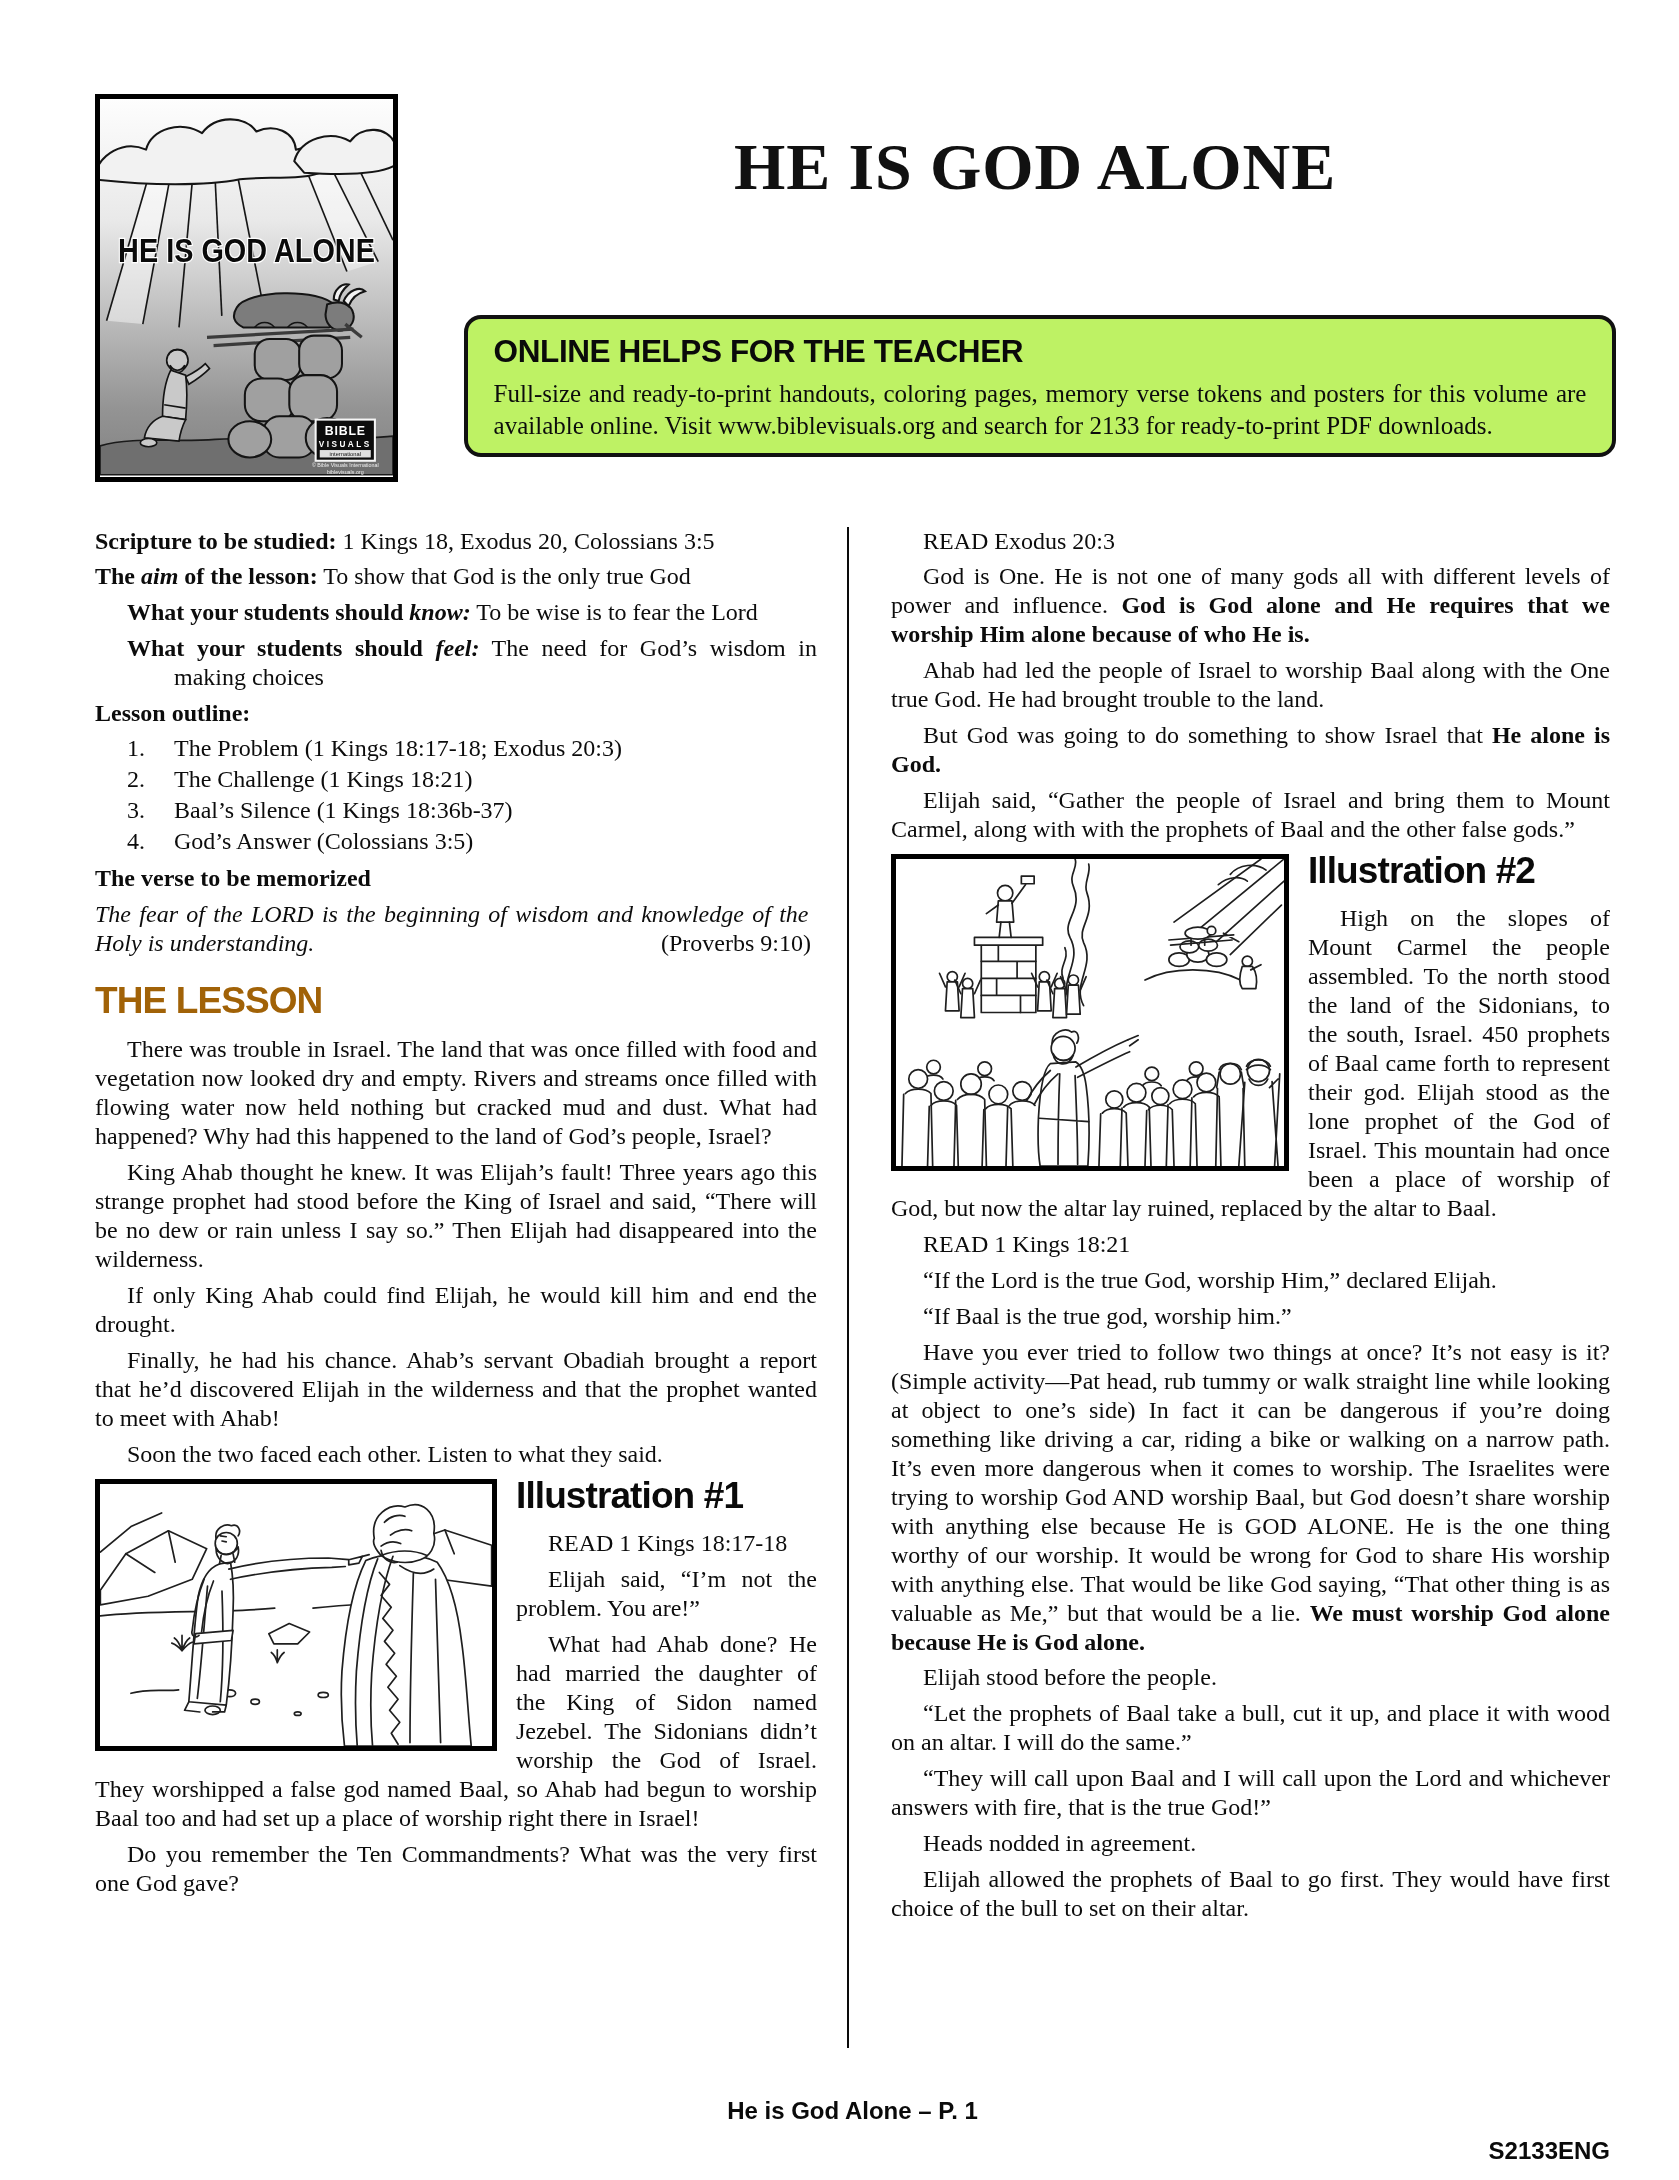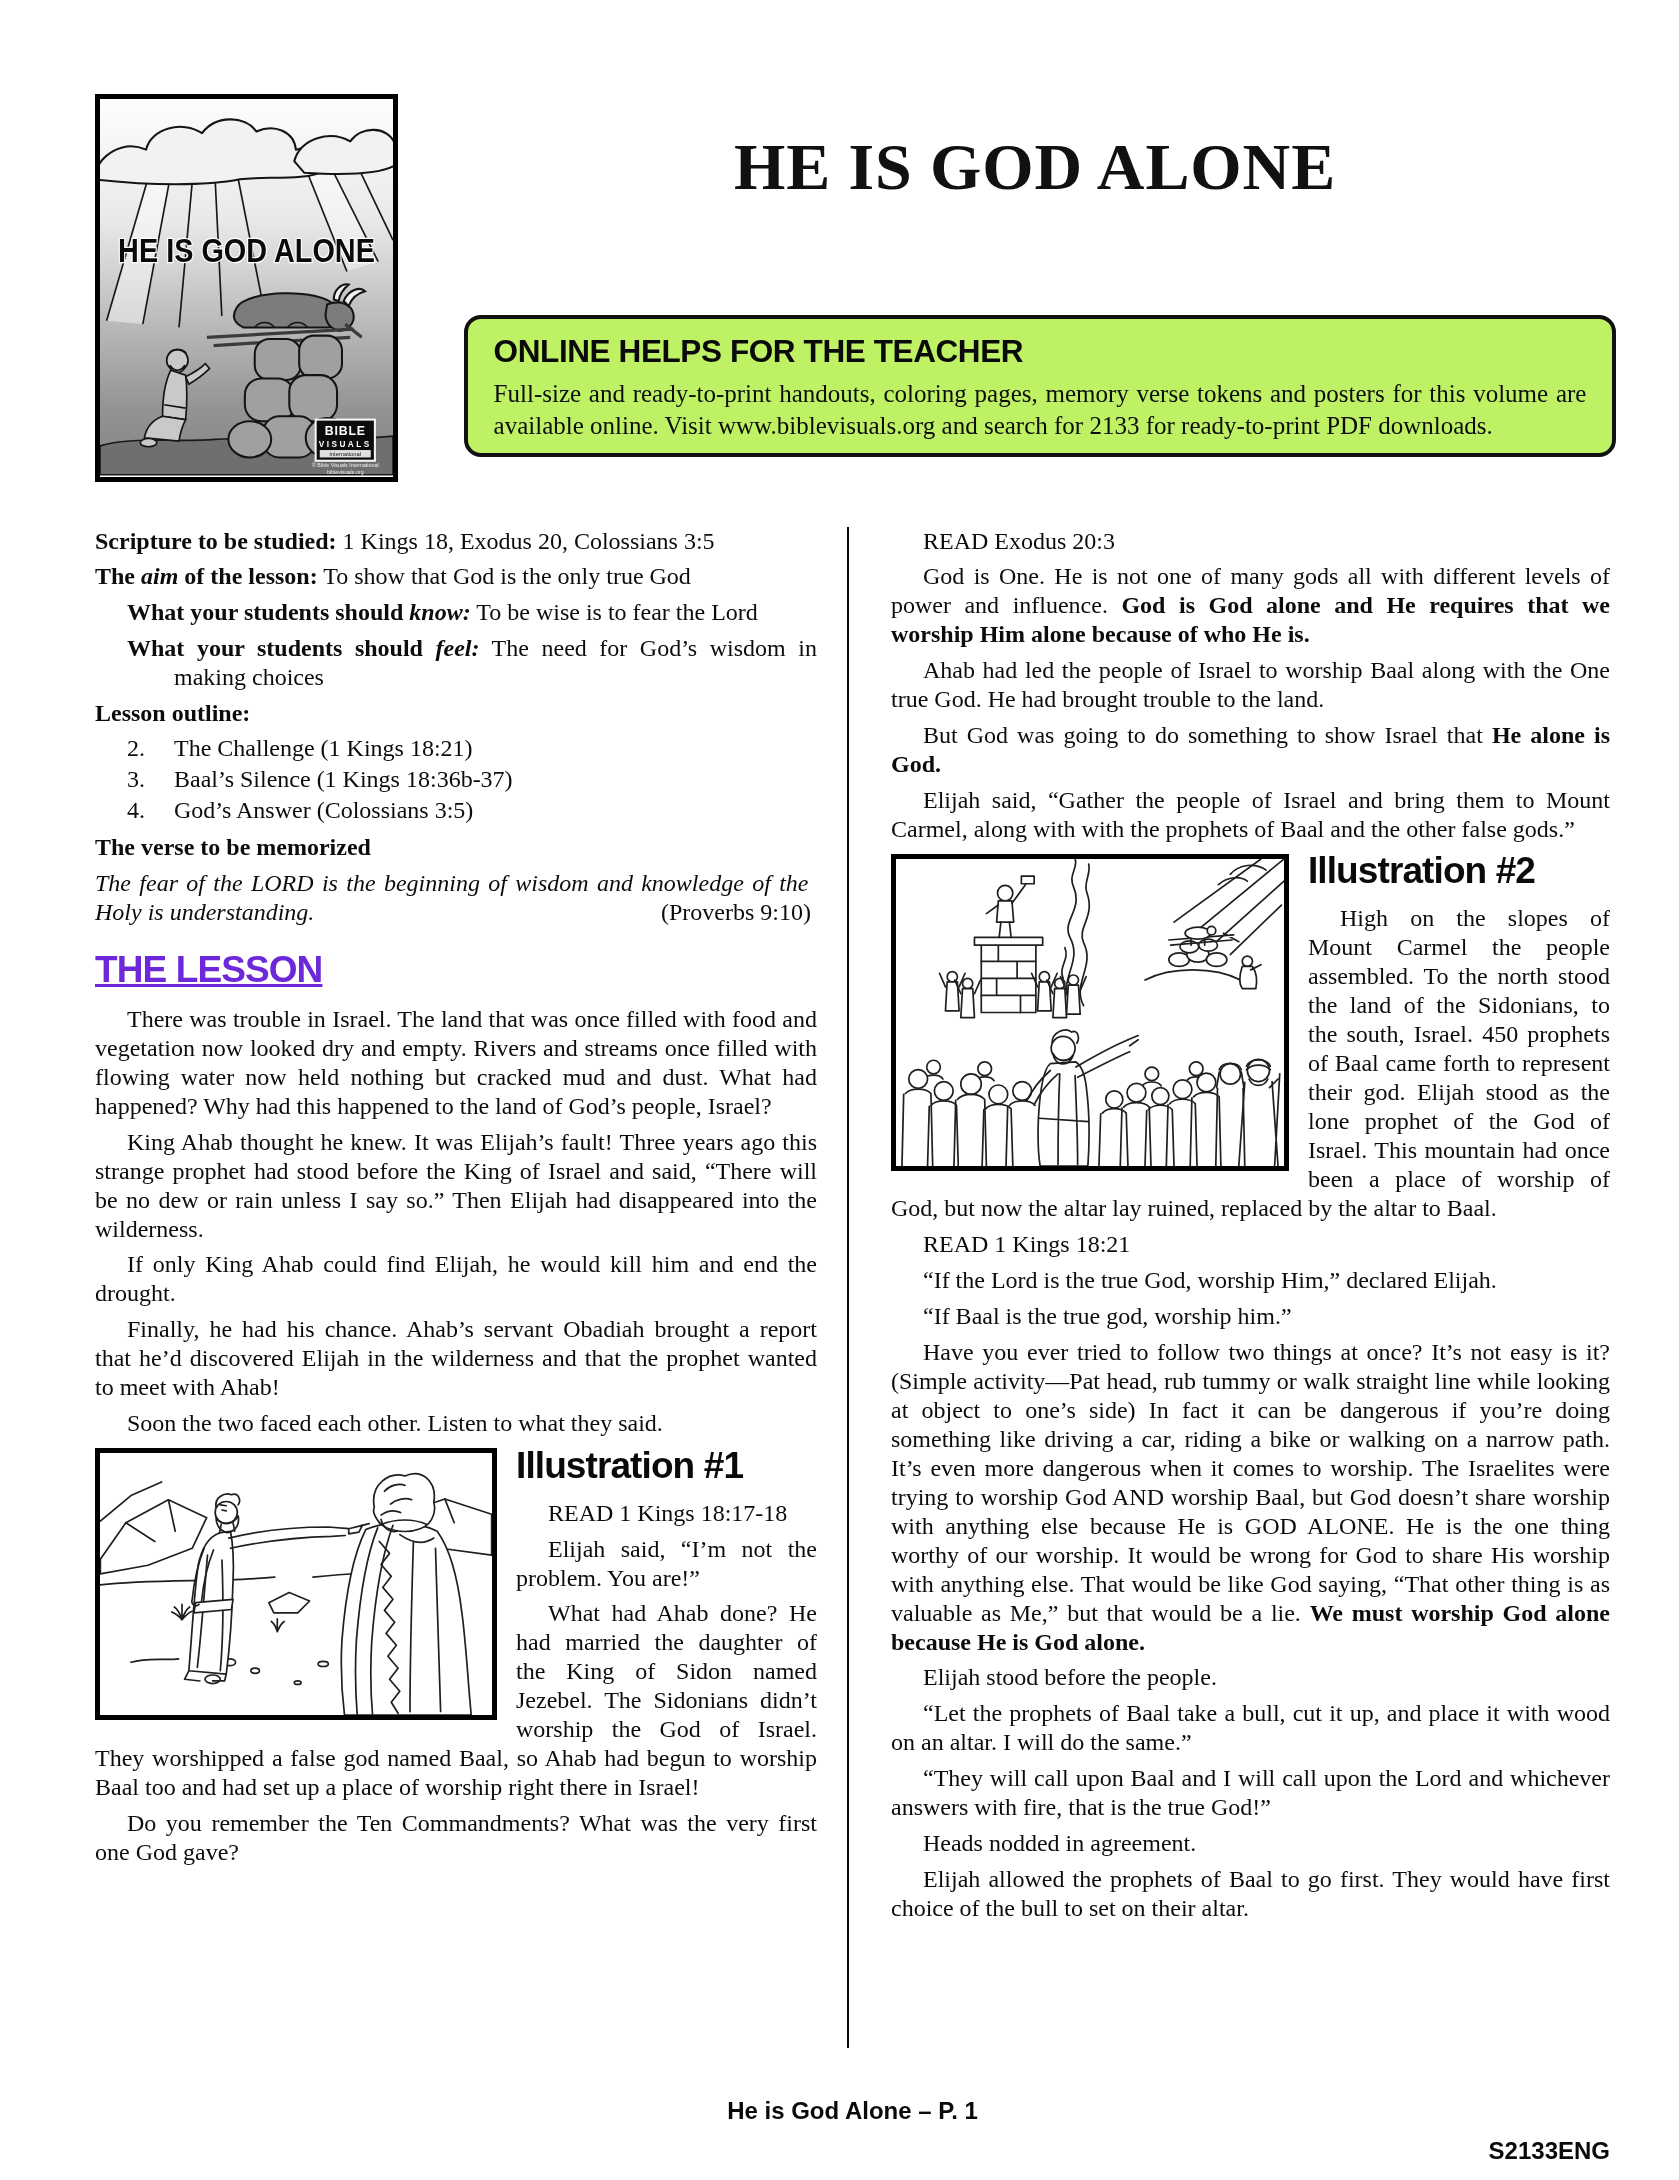--- a/index.html
+++ b/index.html
@@ -48,21 +48,21 @@
   .sub{padding-left:79px;text-indent:-47px;}
   .o-item{padding-left:79px;text-indent:-47px;margin:0 0 1.7px 0 !important;}
   .o-item .num{display:inline-block;width:47px;text-indent:0;}
   .outline{margin:1.7px 0 8.5px 0;}
   .verse{margin-left:41px;position:relative;padding-right:8.5px;}
   .verse .vtext{font-style:italic;}
   .verse-ref{position:absolute;right:6px;bottom:0;font-style:normal;}
 
   .lesson-h{
     font-family:"Liberation Sans", sans-serif;font-weight:bold;font-size:37px;
-    letter-spacing:-0.9px;margin:22px 0 13.6px 0;color:#6d28d9;text-decoration:underline;
+    letter-spacing:-0.9px;margin:22px 0 13.6px 0;color:#a16207;
   }
   .ill-h{
     font-family:"Liberation Sans", sans-serif;font-weight:bold;font-size:37px;
     letter-spacing:-0.9px;margin:0 0 12px 0;color:#0a0a0a;
   }
 
   .ill-frame{
     float:left;border:5.1px solid #000;background:#fff;margin:3.4px 19px 6.8px 0;
   }
   .ill-frame svg{display:block;}
@@ -180,20 +180,21 @@
       <p class="hang"><span class="b">The </span><span class="b i">aim</span><span class="b"> of the lesson:</span><span> To show that God is the only true God</span></p>
 
       <p class="sub"><span class="b">What your students should </span><span class="b i">know:</span><span> To be wise is to fear the Lord</span></p>
 
       <p class="sub"><span class="b">What your students should </span><span class="b i">feel:</span><span> The need for God’s wisdom in making choices</span></p>
 
 
       <p class="b">Lesson outline:</p>
 
       <div class="outline">
+        <p class="o-item"><span class="num">1.</span><span>The Problem (1 Kings 18:17-18; Exodus 20:3)</span></p>
         <p class="o-item"><span class="num">2.</span><span>The Challenge (1 Kings 18:21)</span></p>
         <p class="o-item"><span class="num">3.</span><span>Baal’s Silence (1 Kings 18:36b-37)</span></p>
         <p class="o-item"><span class="num">4.</span><span>God’s Answer (Colossians 3:5)</span></p>
       </div>
 
       <p class="b">The verse to be memorized</p>
       <p class="verse"><span class="vtext">The fear of the LORD is the beginning of wisdom and knowledge of the Holy is understanding.</span><span class="verse-ref">(Proverbs 9:10)</span></p>
 
       <h2 class="lesson-h">THE LESSON</h2>
 

